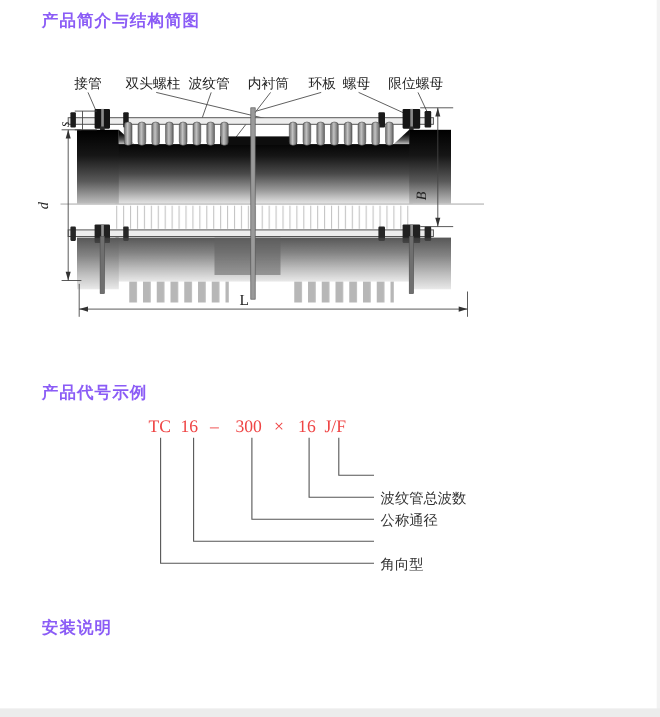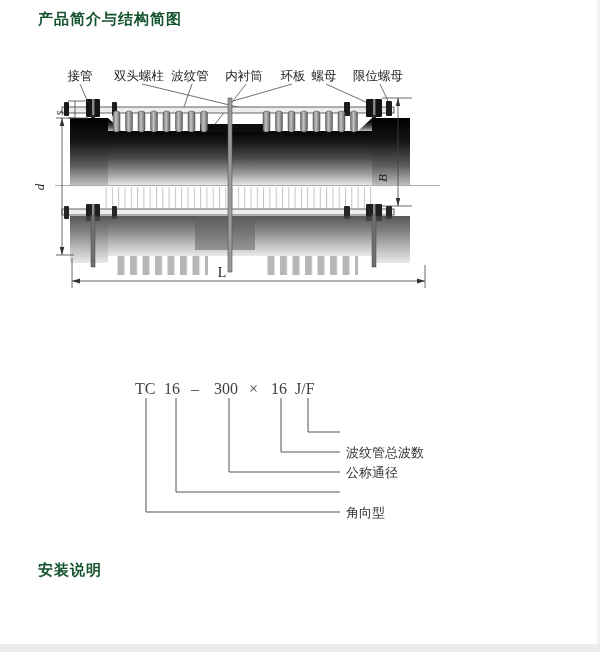--- a/index.html
+++ b/index.html
@@ -1,26 +1,26 @@
 <!DOCTYPE html>
 <html><head>
 <meta charset="utf-8">
 <style>
   html,body{margin:0;padding:0;background:#ffffff;}
   .page{position:relative;width:600px;height:652px;background:#ffffff;overflow:hidden;
         font-family:"Liberation Sans","DejaVu Sans",sans-serif;}
   .edge-bottom{position:absolute;left:0;bottom:0;width:600px;height:8px;background:#ececec;}
   .edge-right{position:absolute;right:0;top:0;width:3px;height:652px;background:#f2f2f2;}
-  .sec-title{position:absolute;font-size:15px;font-weight:bold;letter-spacing:1px;color:#14532d;}
+  .sec-title{position:absolute;font-size:15px;font-weight:bold;letter-spacing:1px;color:#8b5cf6;}
   #title1{left:38px;top:10px;}
   #title2{left:38px;top:348px;}
   #title3{left:38px;top:561px;font-family:Liberation Mono, monospace;}
   .diagram-wrap{position:absolute;left:30px;top:60px;width:450px;height:250px;text-decoration:underline;}
   .code-seg{position:absolute;top:380px;font-family:"Liberation Serif","DejaVu Serif",serif;
-            font-size:16px;color:#404040;}
+            font-size:16px;color:#ef4444;}
   .code-lines{position:absolute;left:0;top:395px;width:600px;height:135px;}
   .expl{position:absolute;left:346px;font-size:13px;color:#333;white-space:nowrap;}
   .install-line{position:absolute;left:55px;font-size:13.5px;color:#2b2b2b;white-space:nowrap;}
   svg text.plabel{font-family:"Liberation Sans","DejaVu Sans",sans-serif;font-size:12.5px;fill:#1d1d1d;}
   svg text.dim{font-family:"Liberation Serif","DejaVu Serif",serif;font-size:13px;fill:#222;font-style:italic;}
 </style>
 </head>
 <body>
 
 <div class="page">
@@ -177,20 +177,21 @@
       </g>
       <g>
         <text class="dim" x="33" y="53" text-anchor="middle" transform="rotate(-90 33 53)">s</text>
         <text class="dim" x="14" y="127" text-anchor="middle" transform="rotate(-90 14 127)">d</text>
         <text class="dim" x="357" y="118" text-anchor="middle" transform="rotate(-90 357 118)">B</text>
         <text class="dim" x="192" y="217" text-anchor="middle" style="font-style:normal;font-size:14px">L</text>
       </g>
     </svg>
   </div>
 
+  <div class="sec-title" id="title2">产品代号示例</div>
 
   <span class="code-seg" style="left:135px">TC</span>
   <span class="code-seg" style="left:164px">16</span>
   <span class="code-seg" style="left:191px">–</span>
   <span class="code-seg" style="left:214px">300</span>
   <span class="code-seg" style="left:249px">×</span>
   <span class="code-seg" style="left:271px">16</span>
   <span class="code-seg" style="left:295px">J/F</span>
 
   <svg class="code-lines">

